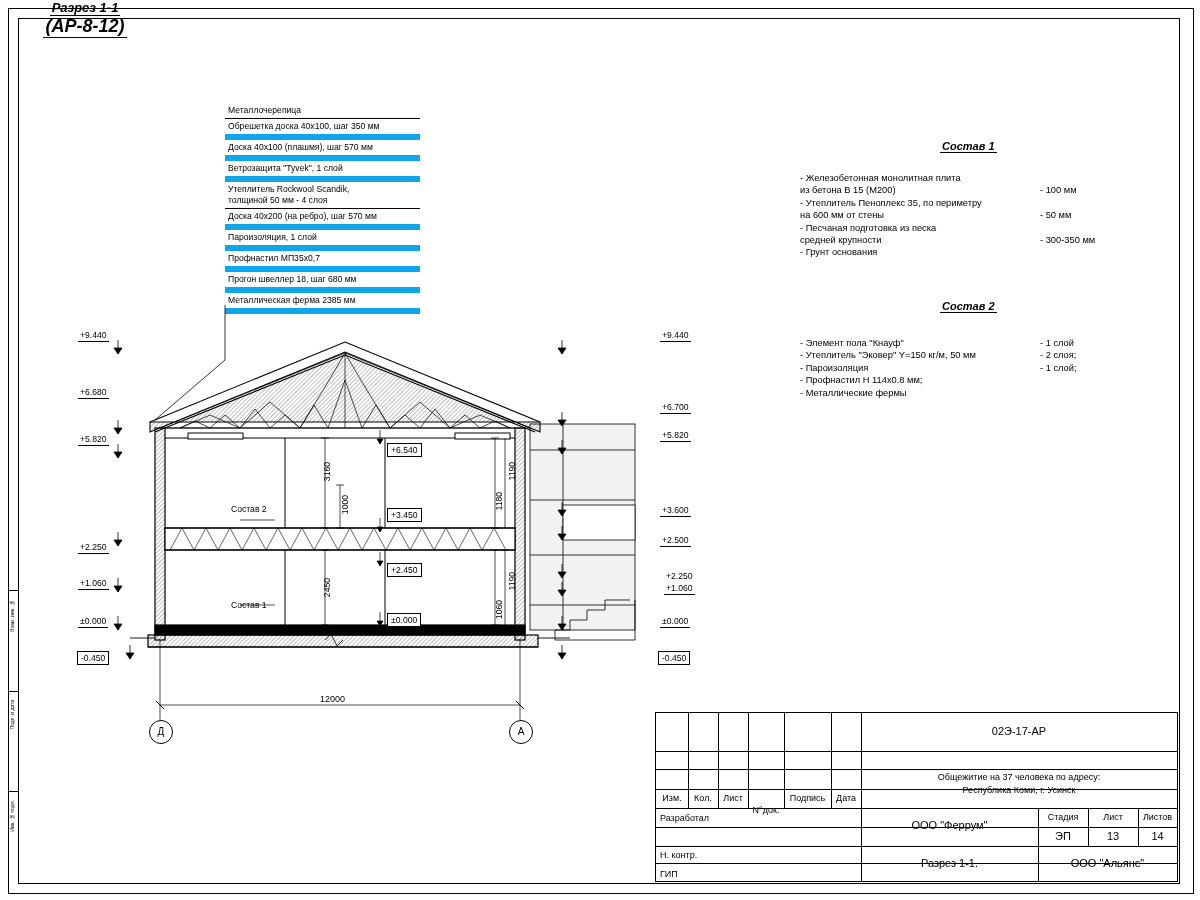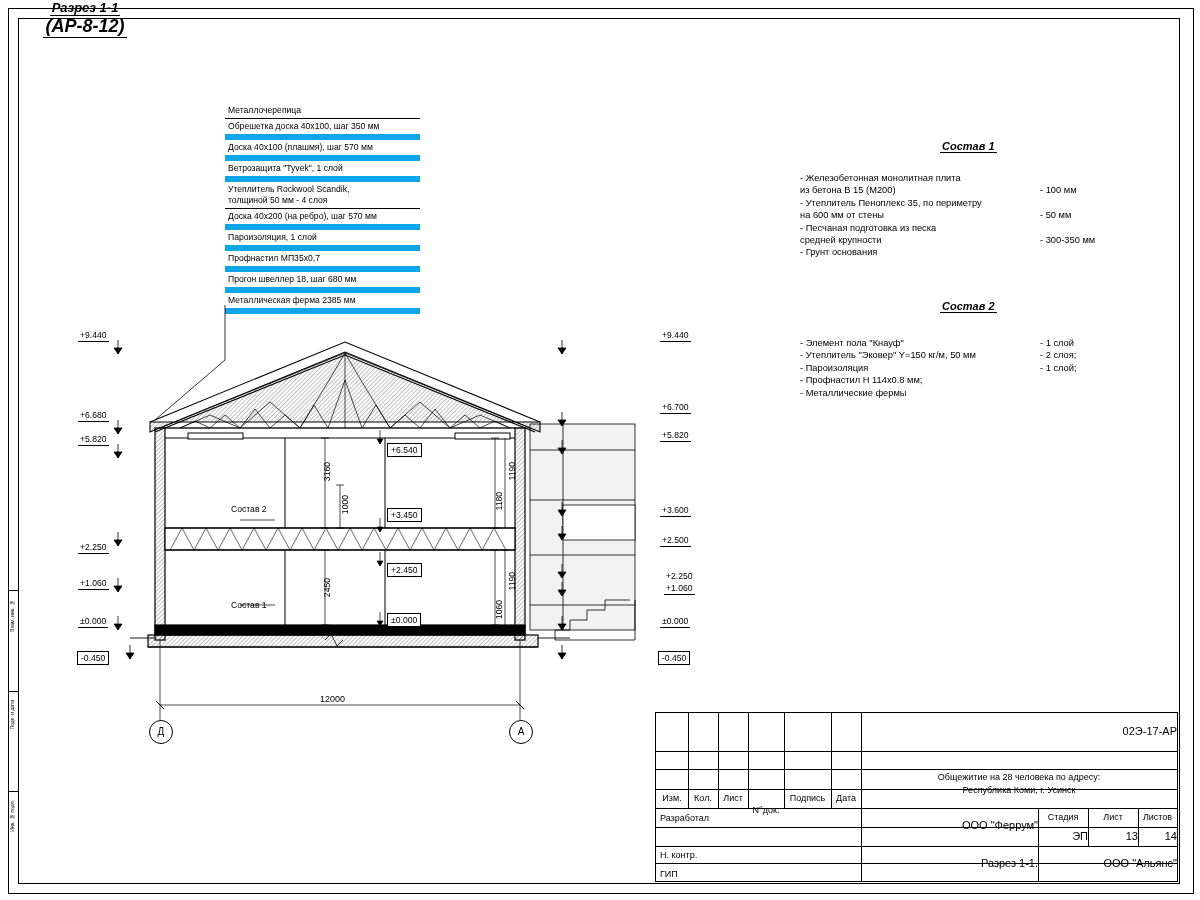--- a/index.html
+++ b/index.html
@@ -36,21 +36,21 @@
 
   .vtxt{position:absolute;font-size:8.6px;writing-mode:vertical-rl;transform:rotate(180deg);white-space:nowrap;}
   .sostav{position:absolute;font-size:8.6px;}
 
   
   .stamp{position:absolute;left:655px;top:712px;width:523px;height:170px;border:1.6px solid #000;box-sizing:border-box;}
   .stamp .v{position:absolute;top:0;bottom:0;border-left:1px solid #000;}
   .stamp .h{position:absolute;left:0;right:0;border-top:1px solid #000;}
   .stamp .tx{position:absolute;font-size:9px;}
   .stamp .c{position:absolute;font-size:9px;text-align:center;}
-  .stamp .big{font-size:11px;text-align:right;}
+  .stamp .big{font-size:11px;}
   .circ{position:absolute;width:22px;height:22px;border:1px solid #000;border-radius:50%;font-size:10px;text-align:center;line-height:22px;}
 </style>
 </head>
 <body>
 
 <div id="sheet">
 
   <div class="frame-outer"></div>
   <div class="frame-inner"></div>
 
@@ -266,21 +266,21 @@
       <line x1="420" y1="320" x2="420" y2="400"></line>
       <line x1="60" y1="385" x2="420" y2="385"></line>
       <path d="M56,381 L64,389" stroke-width="1"></path>
       <path d="M416,381 L424,389" stroke-width="1"></path>
     </g>
   </svg>
 
   <div class="lev" style="left:78px;top:330px;">
       <span class="bar">+9.440</span>
     </div>
-  <div class="lev" style="left:78px;top:410px;">
+  <div class="lev" style="left:78px;top:387px;">
       <span class="bar">+6.680</span>
     </div>
   <div class="lev" style="left:78px;top:434px;">
       <span class="bar">+5.820</span>
     </div>
   <div class="lev" style="left:78px;top:542px;">
       <span class="bar">+2.250</span>
     </div>
   <div class="lev" style="left:78px;top:578px;">
       <span class="bar">+1.060</span>
@@ -364,21 +364,21 @@
     <div class="c" style="left:92px;top:92px;width:36px;">N°док.</div>
     <div class="c" style="left:128px;top:80px;width:47px;">Подпись</div>
     <div class="c" style="left:175px;top:80px;width:30px;">Дата</div>
 
     <div class="tx" style="left:4px;top:100px;">Разработал</div>
     <div class="tx" style="left:4px;top:137px;">Н. контр.</div>
     <div class="tx" style="left:4px;top:156px;">ГИП</div>
 
     <div class="c big" style="left:205px;top:12px;width:316px;">02Э-17-АР</div>
 
-    <div class="c" style="left:205px;top:59px;width:316px;">Общежитие на 28 человека по адресу:</div>
+    <div class="c" style="left:205px;top:59px;width:316px;">Общежитие на 37 человека по адресу:</div>
     <div class="c" style="left:205px;top:72px;width:316px;">Республика Коми, г. Усинск</div>
 
     <div class="c big" style="left:205px;top:106px;width:177px;">ООО "Феррум"</div>
 
     <div class="c" style="left:382px;top:99px;width:50px;">Стадия</div>
     <div class="c" style="left:432px;top:99px;width:50px;">Лист</div>
     <div class="c" style="left:482px;top:99px;width:39px;">Листов</div>
     <div class="c big" style="left:382px;top:117px;width:50px;">ЭП</div>
     <div class="c big" style="left:432px;top:117px;width:50px;">13</div>
     <div class="c big" style="left:482px;top:117px;width:39px;">14</div>

